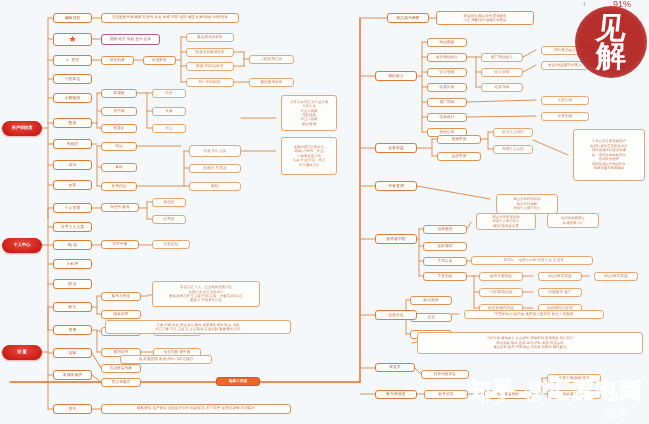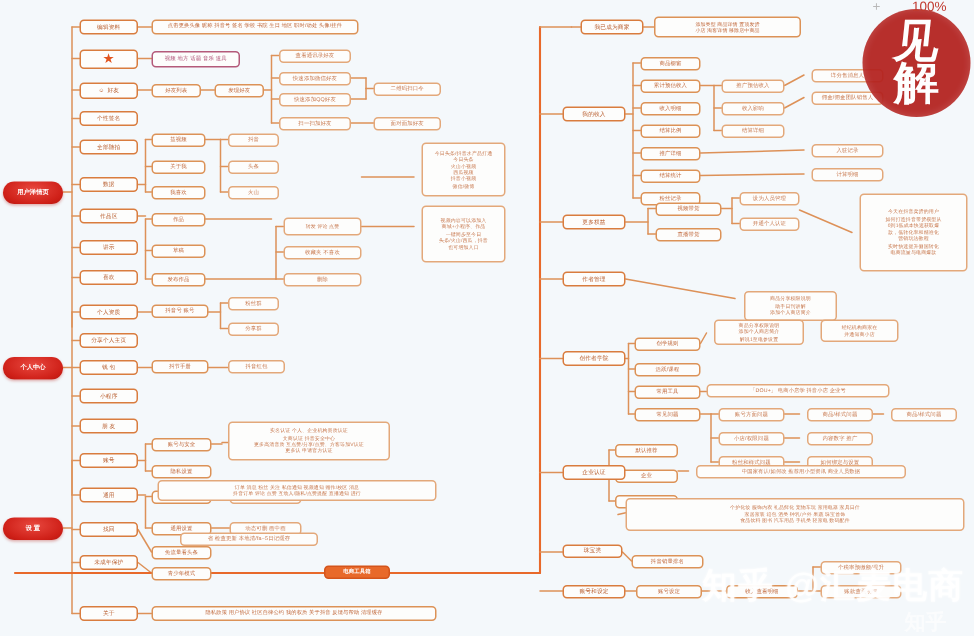--- a/index.html
+++ b/index.html
@@ -421,17 +421,17 @@
       <div class="node lvl3" style="left: 547px; top: 374px; width: 54px; height: 9px;"><span>个税率预缴额/提升</span></div>
       <div class="node lvl3" style="left: 547px; top: 390px; width: 54px; height: 9px;"><span>账款查看明细</span></div>
     </div>
 
   <div id="seal">
     <div class="s1">见</div>
     <div class="s2">解</div>
   </div>
 
   <div id="pluslabel">+</div>
-  <div id="zoomlabel">100%</div>
+  <div id="zoomlabel">91%</div>
 
   <div id="watermark">知乎 @汇麦电商</div>
   <div id="watermark2">知乎</div>
 </div>
 
 </body></html>

